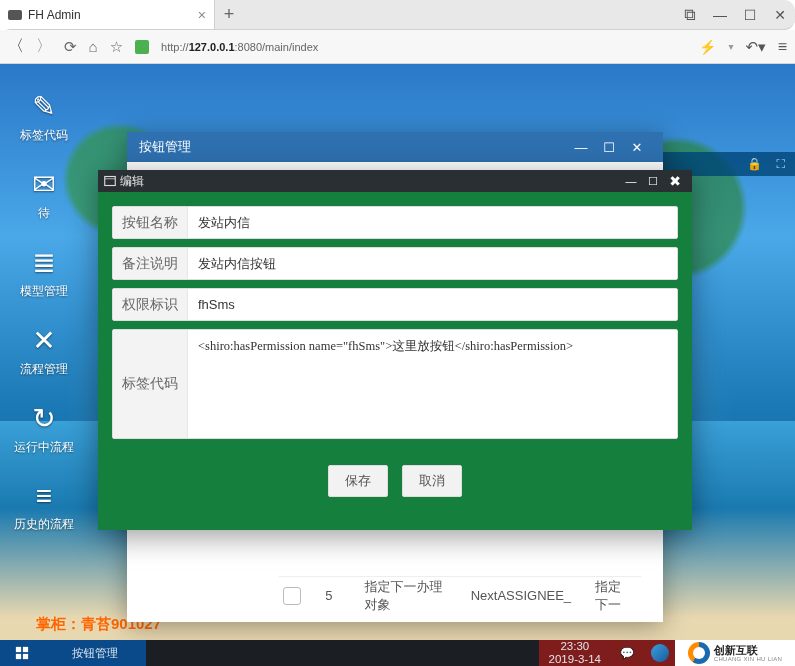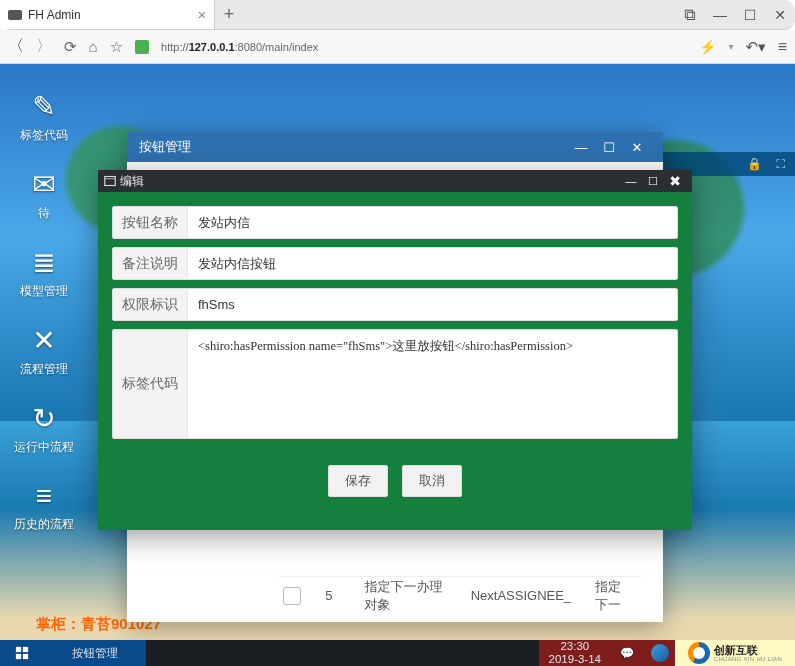--- a/index.html
+++ b/index.html
@@ -65,21 +65,21 @@
 .actions { display:flex; justify-content:center; gap:14px; padding:18px 0; }
 .btn { padding:6px 16px; background:#f2f2f2; border:1px solid #ddd; color:#555; font-size:13px; cursor:pointer; border-radius:2px; }
 .taskbar { position:absolute; left:0; right:0; bottom:0; height:26px; background:#1b1f24; display:flex; align-items:stretch; color:#dfe6ec; font-size:11.5px; }
 .tb-start { width:44px; background:#0a4a8a; display:flex; align-items:center; justify-content:center; cursor:pointer; }
 .tb-start svg { width:14px; height:14px; fill:#fff; }
 .tb-item { background:#0a4a8a; display:flex; align-items:center; padding:0 28px; margin-left:0; cursor:pointer; }
 .tb-sp { flex:1; }
 .tb-clock { display:flex; flex-direction:column; align-items:center; justify-content:center; padding:0 10px; line-height:1.1; }
 .tb-icon { width:34px; display:flex; align-items:center; justify-content:center; cursor:pointer; }
 .tb-right { display:flex; align-items:center; background:#7f1d1d; }
-.tb-logo { width:120px; background:#fef9c3; position:relative; height:26px; display:flex; align-items:center; justify-content:center; gap:4px; }
+.tb-logo { width:120px; background:#ffffff; position:relative; height:26px; display:flex; align-items:center; justify-content:center; gap:4px; }
 .tb-logo .mark { width:22px; height:22px; border-radius:50%; background:conic-gradient(#1a6ab0 0 60%, #ff8a00 60% 100%); position:relative; }
 .tb-logo .mark::after { content:""; position:absolute; inset:5px; background:#fff; border-radius:50%; }
 .tb-logo .txt { display:flex; flex-direction:column; line-height:1; }
 .tb-logo .txt .cn { font-size:11px; font-weight:bold; color:#222; }
 .tb-logo .txt .en { font-size:6px; color:#888; letter-spacing:0.3px; }
 .tb-avatar { width:30px; display:flex; align-items:center; justify-content:center; }
 .tb-avatar span { width:18px; height:18px; border-radius:50%; background:linear-gradient(135deg,#3aa0e0,#1a5a9a); display:inline-block; }
 </style>
 </head>
 <body>

